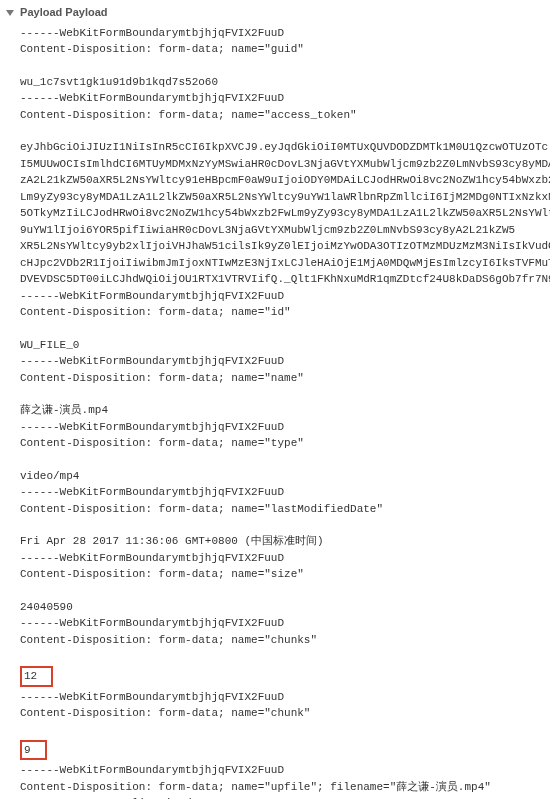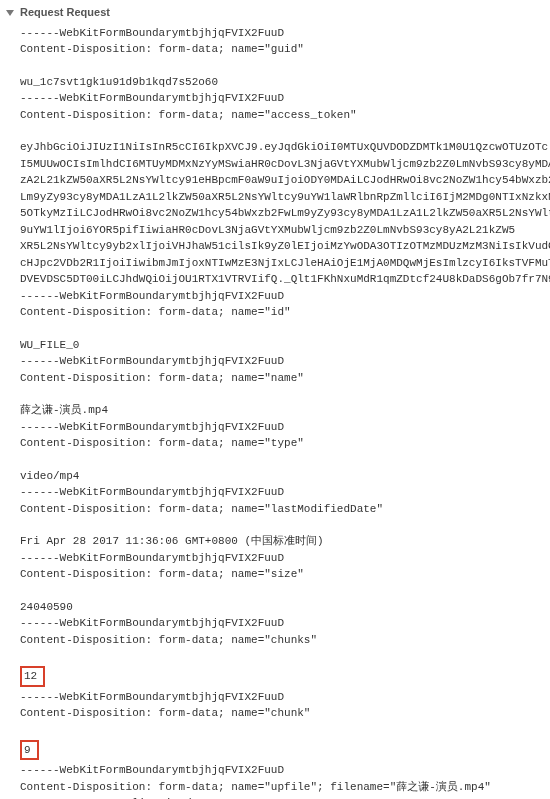--- a/index.html
+++ b/index.html
@@ -36,31 +36,31 @@
     .line {
       white-space: nowrap;
       overflow: hidden;
     }
     .blank {
       height: 16px;
     }
     .highlight {
       border: 2px solid #d8402a;
       display: inline-block;
-      padding: 0 6px 0 2px;
+      padding: 0 14px 0 2px;
       margin-top: 2px;
       margin-bottom: 2px;
     }
   </style>
 </head>
 <body>
 
 <div class="header">
   <span class="triangle"></span>
-  <strong>Request Request</strong>
+  <strong>Payload Payload</strong>
 </div>
 
 <div class="payload-content">
 
   <div class="line">------WebKitFormBoundarymtbjhjqFVIX2FuuD</div>
   <div class="line">Content-Disposition: form-data; name="guid"</div>
   <div class="blank"></div>
   <div class="line">wu_1c7svt1gk1u91d9b1kqd7s52o60</div>
 
   <div class="line">------WebKitFormBoundarymtbjhjqFVIX2FuuD</div>

